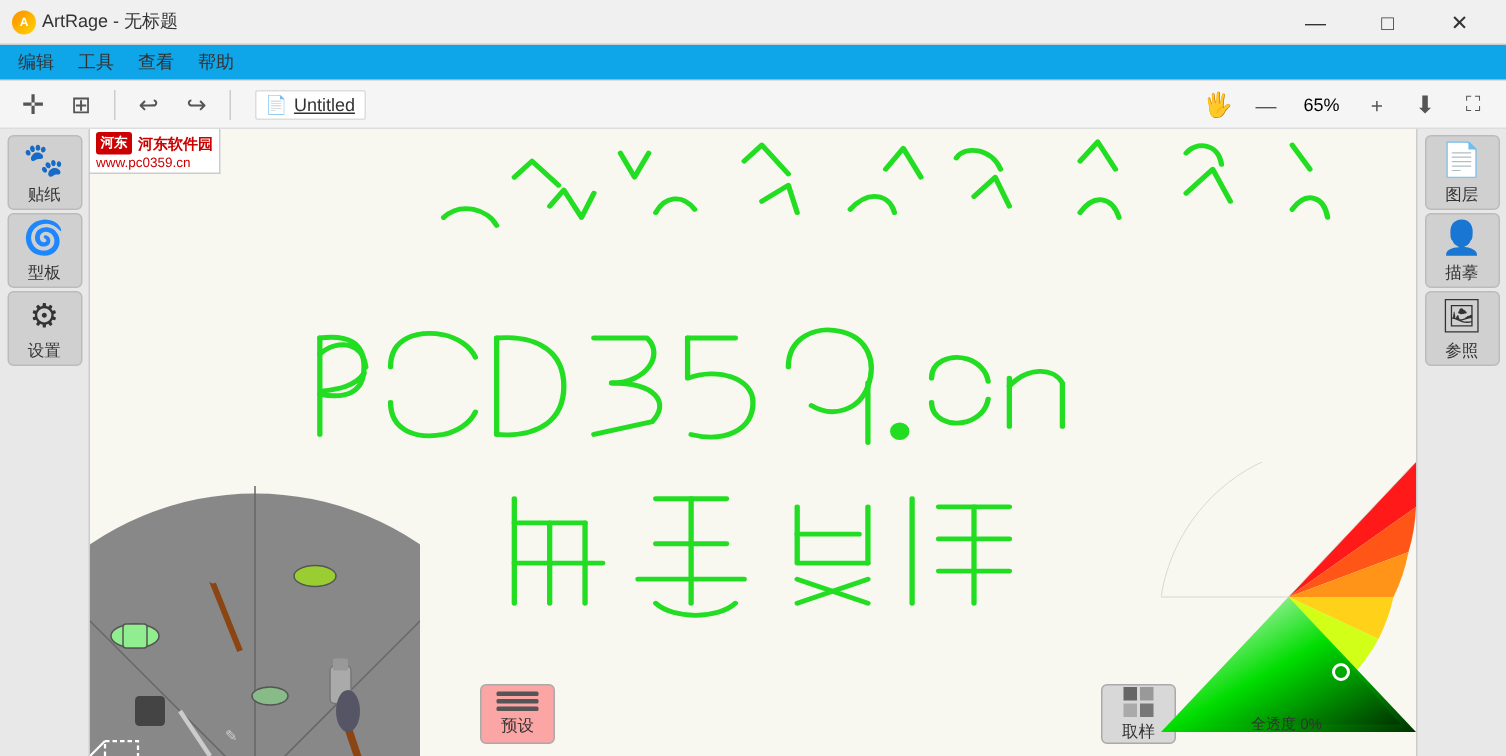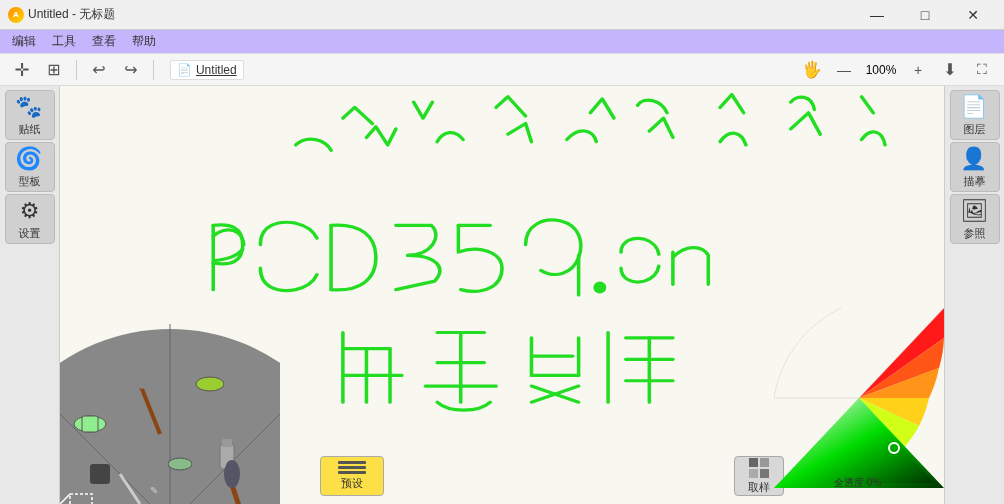--- a/index.html
+++ b/index.html
@@ -45,21 +45,21 @@
       color: #333;
       display: flex;
       align-items: center;
       justify-content: center;
     }
 
     
     .menu-bar {
       display: flex;
       align-items: center;
-      background: #c4b5fd;
+      background: #0ea5e9;
       height: 24px;
       border-bottom: 1px solid #ddd;
       padding: 0 4px;
     }
     .menu-item {
       padding: 2px 8px;
       cursor: pointer;
       font-size: 12px;
       color: #333;
       height: 100%;
@@ -196,23 +196,23 @@
       left: 20px;
       font-size: 12px;
       color: #333;
       font-weight: bold;
     }
 
     .preset-btn {
       position: absolute;
       bottom: 8px;
       left: 260px;
-      width: 64px;
+      width: 50px;
       height: 40px;
-      background: #fde047;
+      background: #fca5a5;
       border: 1px solid #aaa;
       border-radius: 4px;
       display: flex;
       flex-direction: column;
       align-items: center;
       justify-content: center;
       gap: 2px;
       cursor: pointer;
       font-size: 11px;
       color: #333;
@@ -315,21 +315,21 @@
       border-right: 1px solid #ccc;
     }
   </style>
 </head>
 <body>
 
 <div class="title-bar">
   <div class="title-bar-left">
     <div class="title-logo">
       <div class="title-logo-img">A</div>
-      <span class="title-bar-text">Untitled - 无标题</span>
+      <span class="title-bar-text">ArtRage - 无标题</span>
     </div>
   </div>
   <div class="title-bar-controls">
     <button class="title-btn">—</button>
     <button class="title-btn">□</button>
     <button class="title-btn close">✕</button>
   </div>
 </div>
 
 <div class="menu-bar">
@@ -359,21 +359,21 @@
     <span class="toolbar-doc-name">Untitled</span>
   </div>
   <div class="toolbar-right">
     <button class="toolbar-btn">
       <span style="font-size:16px;">🖐</span>
     </button>
     <div class="zoom-controls">
       <button class="toolbar-btn">
         <span>—</span>
       </button>
-      <span style="min-width:38px;text-align:center;font-size:12px;">100%</span>
+      <span style="min-width:38px;text-align:center;font-size:12px;">65%</span>
       <button class="toolbar-btn">
         <span>+</span>
       </button>
     </div>
     <button class="toolbar-btn">
       <span style="font-size:16px;">⬇</span>
     </button>
     <button class="toolbar-btn">
       <span style="font-size:14px;">⛶</span>
     </button>
@@ -392,20 +392,27 @@
       <span>型板</span>
     </div>
     <div class="panel-btn">
       <span style="font-size:22px;">⚙</span>
       <span>设置</span>
     </div>
   </div>
 
   <div class="canvas-area">
 
+    <div class="logo-area">
+      <div style="display:flex;align-items:center;gap:4px;">
+        <div style="background:#cc0000;color:white;font-size:9px;padding:1px 3px;font-weight:bold;border-radius:2px;">河东</div>
+        <span style="font-size:10px;color:#cc0000;font-weight:bold;">河东软件园</span>
+      </div>
+      <div style="font-size:9px;color:#cc0000;">www.pc0359.cn</div>
+    </div>
 
     <svg class="drawing-canvas" viewBox="0 0 750 390" preserveAspectRatio="none">
 
       <rect width="750" height="390" fill="#f8f8f0"></rect>
 
       <g stroke="#22dd22" stroke-width="3" fill="none" stroke-linecap="round" stroke-linejoin="round">
 
         <path d="M240,30 L250,20 L265,35"></path>
         <path d="M300,15 L308,30 L316,15"></path>
         <path d="M370,20 L380,10 L395,28"></path>

